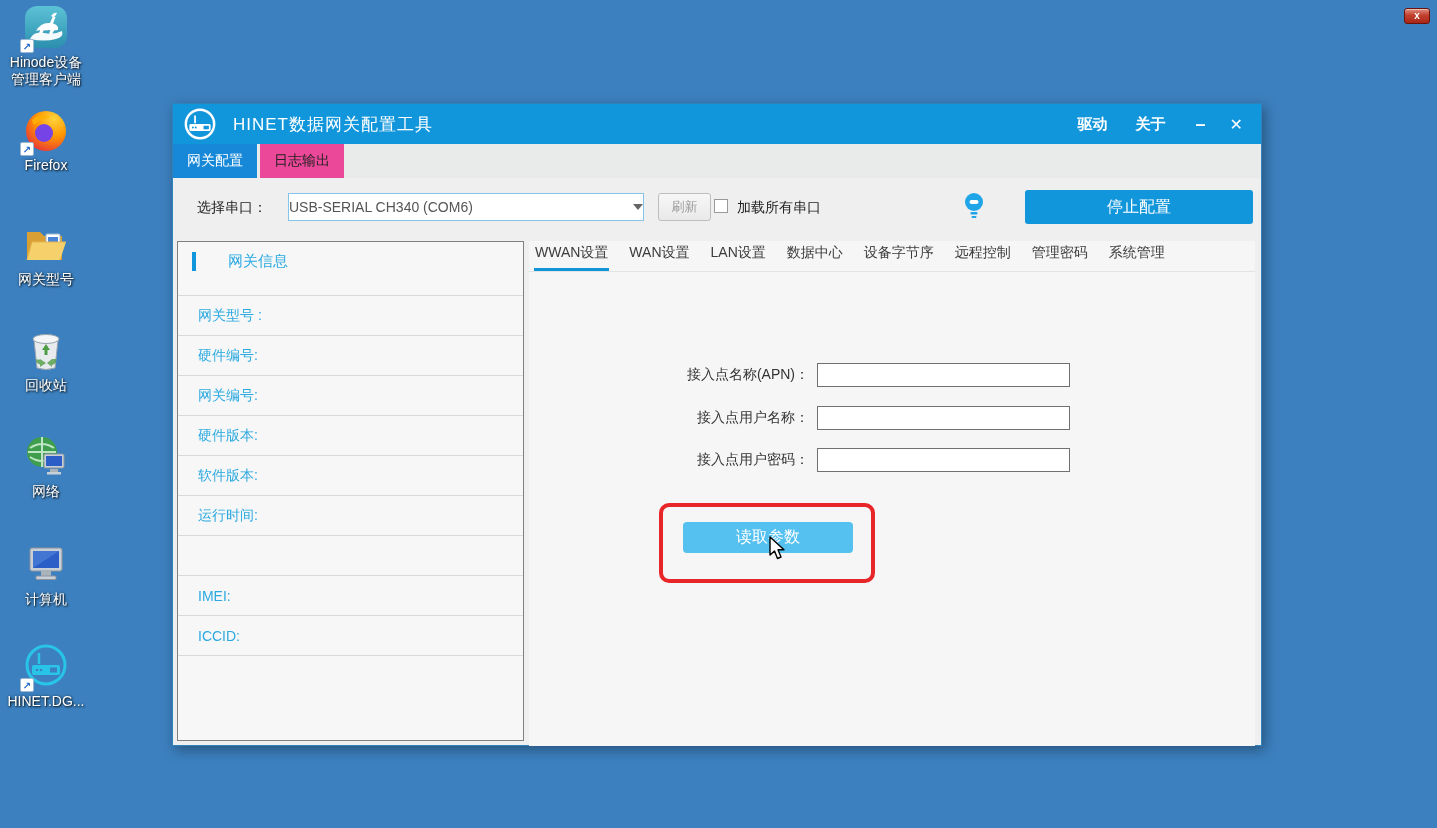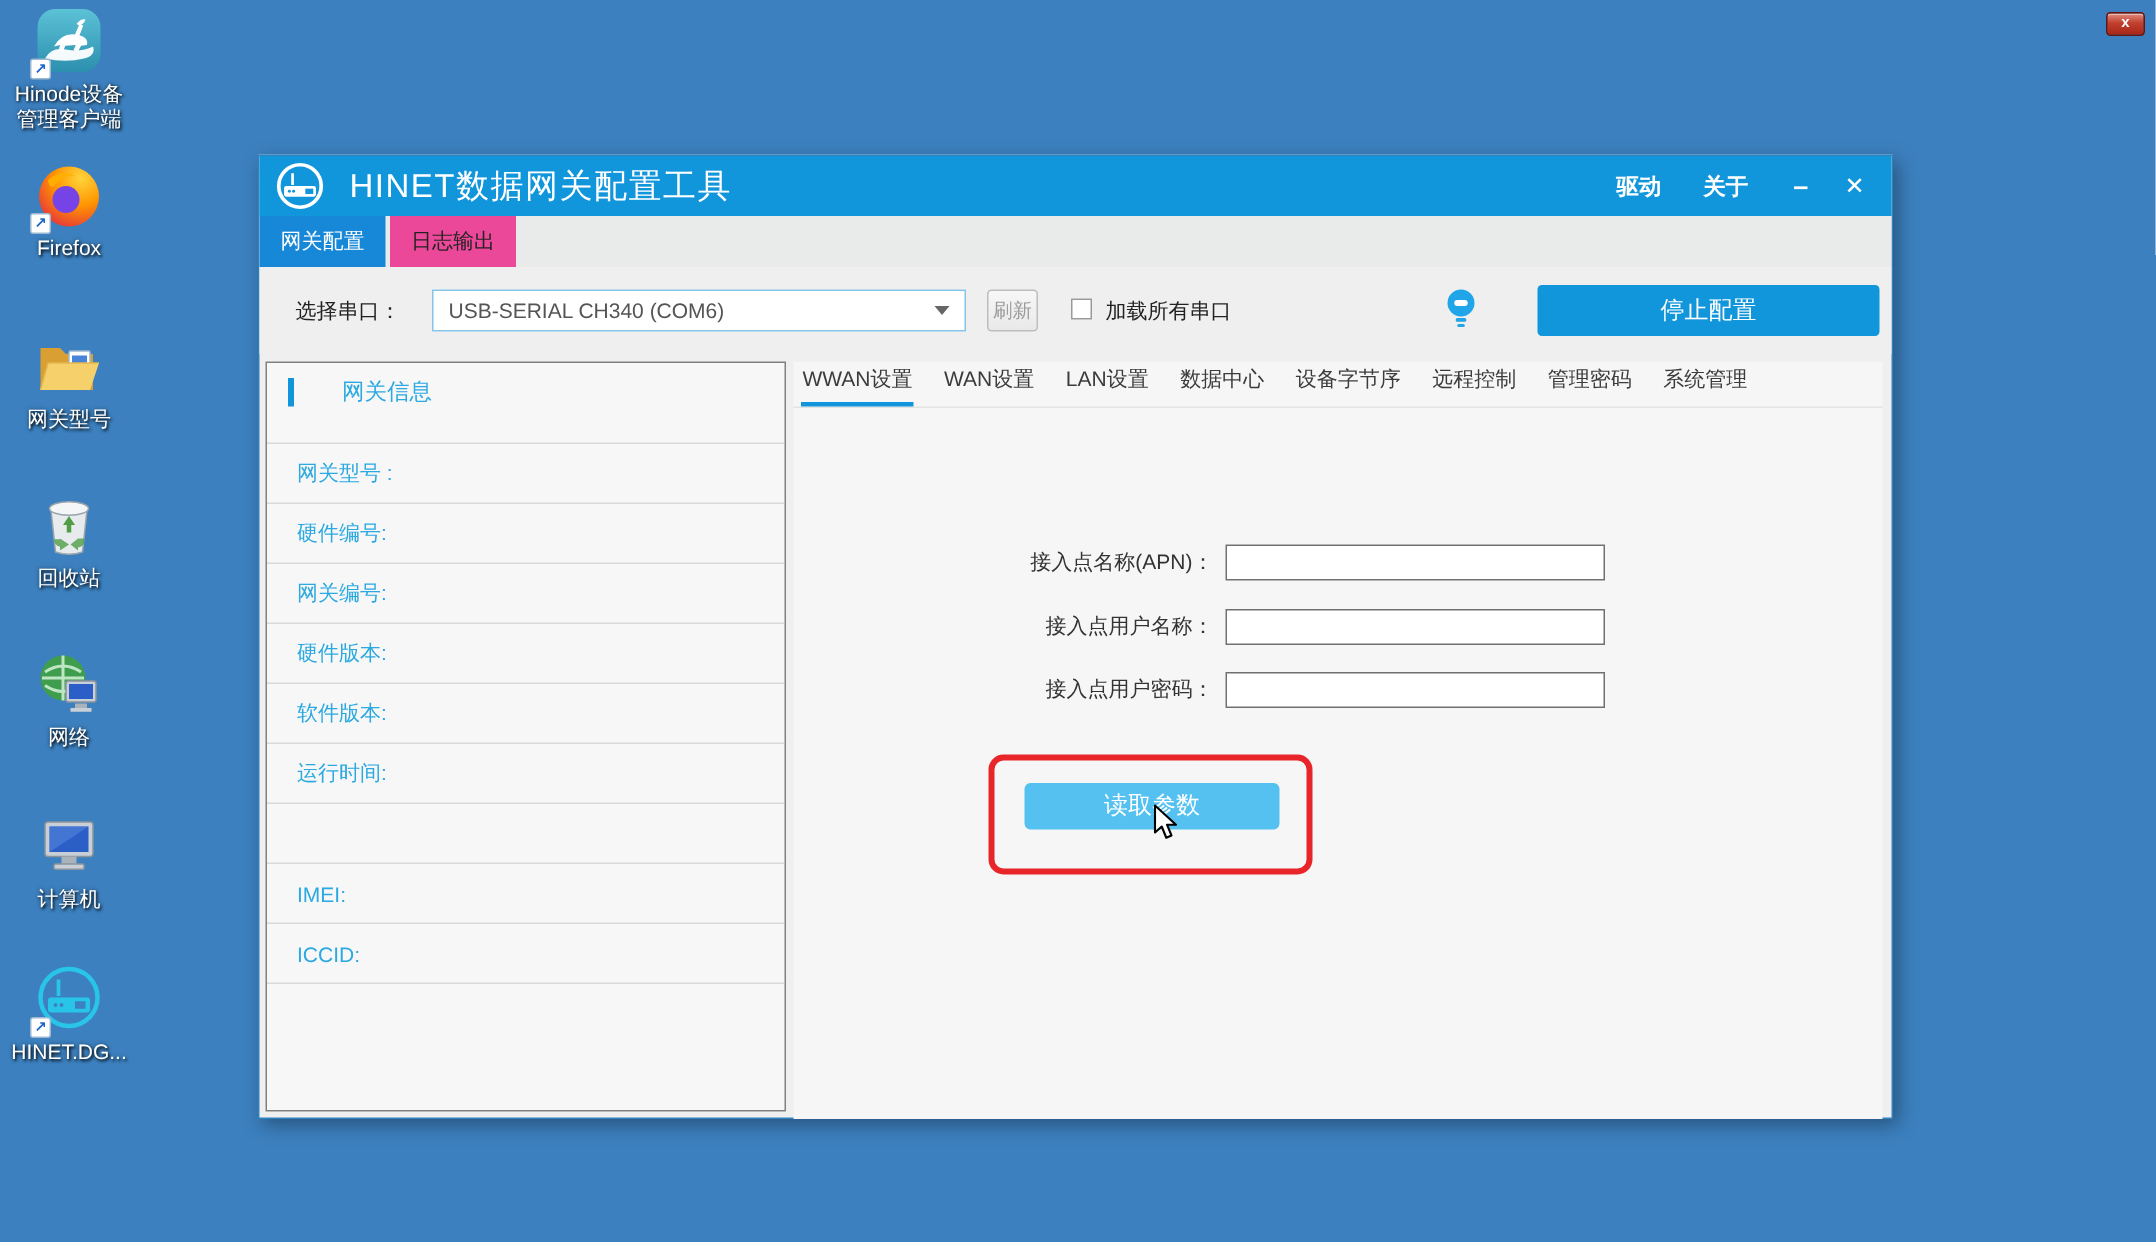--- a/index.html
+++ b/index.html
@@ -37,50 +37,50 @@
   .appwin {
     position:absolute; left:172px; top:103px; width:1090px; height:643px;
     background:#efefef; border:1px solid #2f83bd;
     box-shadow:3px 4px 12px rgba(0,0,0,.35);
   }
   .titlebar {
     position:absolute; left:0; top:0; right:0; height:40px;
     background:#1296db; display:flex; align-items:center; color:#fff;
   }
   .titlebar .app-icon { margin-left:10px; width:34px; height:34px; }
-  .titlebar .ttl { margin-left:16px; font-size:22px; letter-spacing:1px;text-align:right; }
+  .titlebar .ttl { margin-left:16px; font-size:17px; letter-spacing:1px;text-align:right; }
   .tb-right { margin-left:auto; display:flex; align-items:center; }
   .tb-link { font-size:15px; font-weight:bold; padding:0 14px; cursor:default; }
   .tb-min  { font-size:18px; font-weight:bold; padding:0 16px; line-height:30px; }
   .tb-close{ font-size:16px; font-weight:bold; padding:0 18px 0 8px; }
 
   .apptabs {
     position:absolute; left:0; top:40px; right:0; height:34px;
     background:#e9eaea; display:flex;
   }
   .apptab {
     height:34px; padding:0 14px; font-size:14px; display:flex; align-items:center;
     color:#222; background:#ec4899; margin-right:3px;
   }
   .apptab.active { background:#1788d8; color:#fff; }
 
   .toolbar { position:absolute; left:0; top:74px; right:0; height:58px; background:#efefef; }
   .tl-label { position:absolute; left:24px; top:21px; font-size:14px; color:#222; }
   .port-select {
     position:absolute; left:115px; top:15px; width:356px; height:28px;
     background:#fff; border:1px solid #85c4ea; display:flex; align-items:center;
-    font-size:14px; color:#555; padding:0 10px;
+    font-size:14px; color:#555; padding:0 0;
   }
   .port-select .caret {
     margin-left:auto; width:0; height:0;
     border-left:5px solid transparent; border-right:5px solid transparent;
     border-top:6px solid #666;
   }
   .refresh-btn {
-    position:absolute; left:485px; top:15px; width:34px; height:28px;
+    position:absolute; left:485px; top:15px; width:53px; height:28px;
     background:linear-gradient(#f7f7f7,#e9e9e9); border:1px solid #bdbdbd; border-radius:3px;
     font-size:13px; color:#9b9b9b; text-align:center; line-height:26px;
   }
   .chkbox {
     position:absolute; left:541px; top:21px; width:14px; height:14px;
     background:#fff; border:1px solid #9a9a9a;
   }
   .chk-label { position:absolute; left:564px; top:21px; font-size:14px; color:#222; }
   .bulb { position:absolute; left:788px; top:13px; width:26px; height:30px; }
   .stop-btn {

